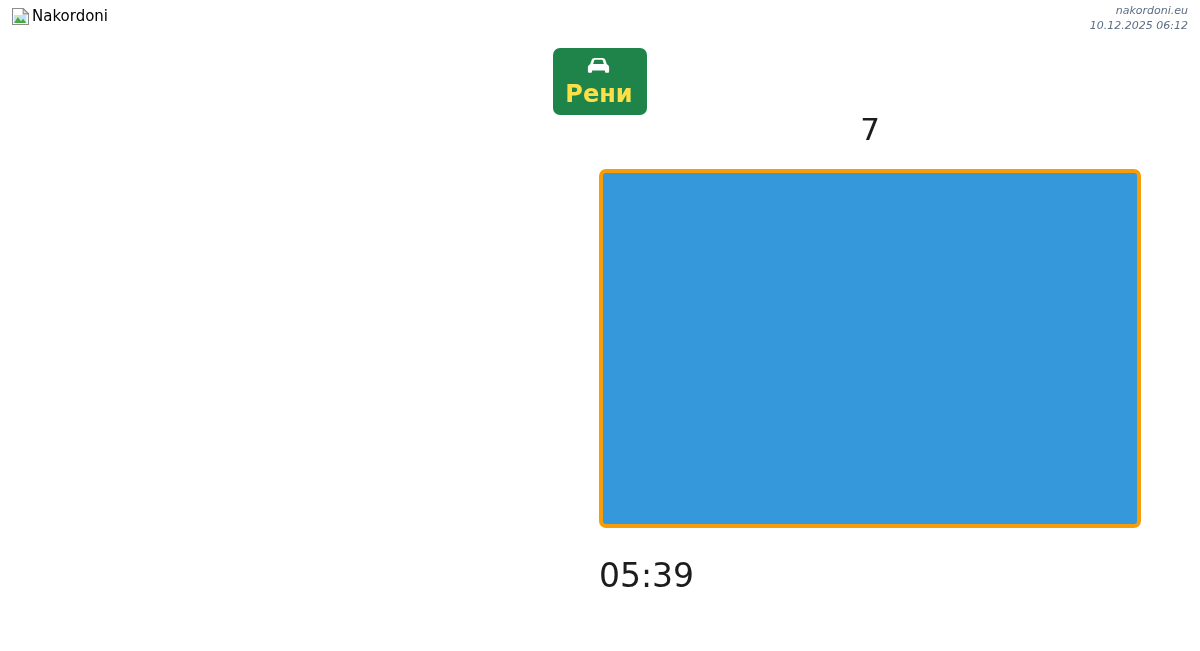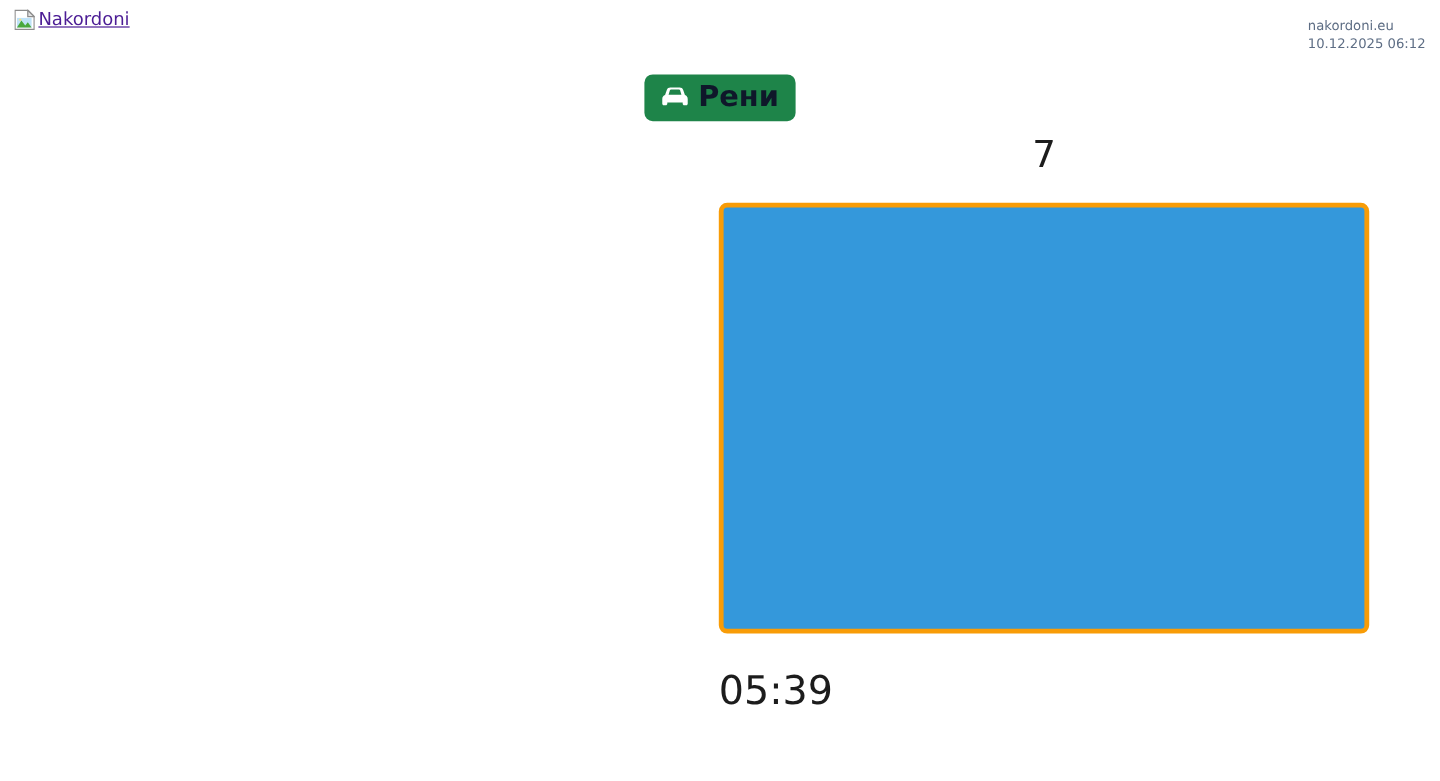--- a/index.html
+++ b/index.html
@@ -28,35 +28,36 @@
     line-height: 1;
   }
   .broken-img-icon {
     width: 17px;
     height: 17px;
     flex: 0 0 auto;
     display: block;
   }
   .brand-alt-text {
     font-size: 15px;
-    color: #4c1d95;
+    color: #000000;
     font-family: "DejaVu Sans", "Liberation Sans", sans-serif;
     white-space: nowrap;
-    text-decoration: underline;
   }
 
   
   .meta-block {
     position: absolute;
     right: 12px;
-    top: 14px;
+    top: 3px;
+    text-align: right;
     color: #5d6d84;
     font-size: 11px;
     line-height: 15px;
     font-family: "DejaVu Sans", "Liberation Sans", sans-serif;
+    font-style: italic;
   }
   .meta-block div { white-space: nowrap; }
 
   
   .chart-title-row {
     position: absolute;
     left: 0;
     right: 0;
     top: 58px;
     display: flex;
@@ -70,27 +71,28 @@
     color: #1c1c1c;
     font-weight: 400;
     letter-spacing: 0.1px;
     white-space: nowrap;
   }
   .station-badge {
     display: inline-flex;
     align-items: center;
     gap: 6px;
     background: #1e8449;
-    color: #0f172a;
+    color: #fde047;
     border-radius: 7px;
     padding: 7px 14px 8px 12px;
     font-size: 24px;
     font-weight: 700;
     line-height: 1;
     white-space: nowrap;
+    flex-direction: column;
   }
   .car-icon {
     width: 27px;
     height: 22px;
     display: block;
     flex: 0 0 auto;
   }
   .station-badge-label { position: relative; top: -1px; }
 
   

